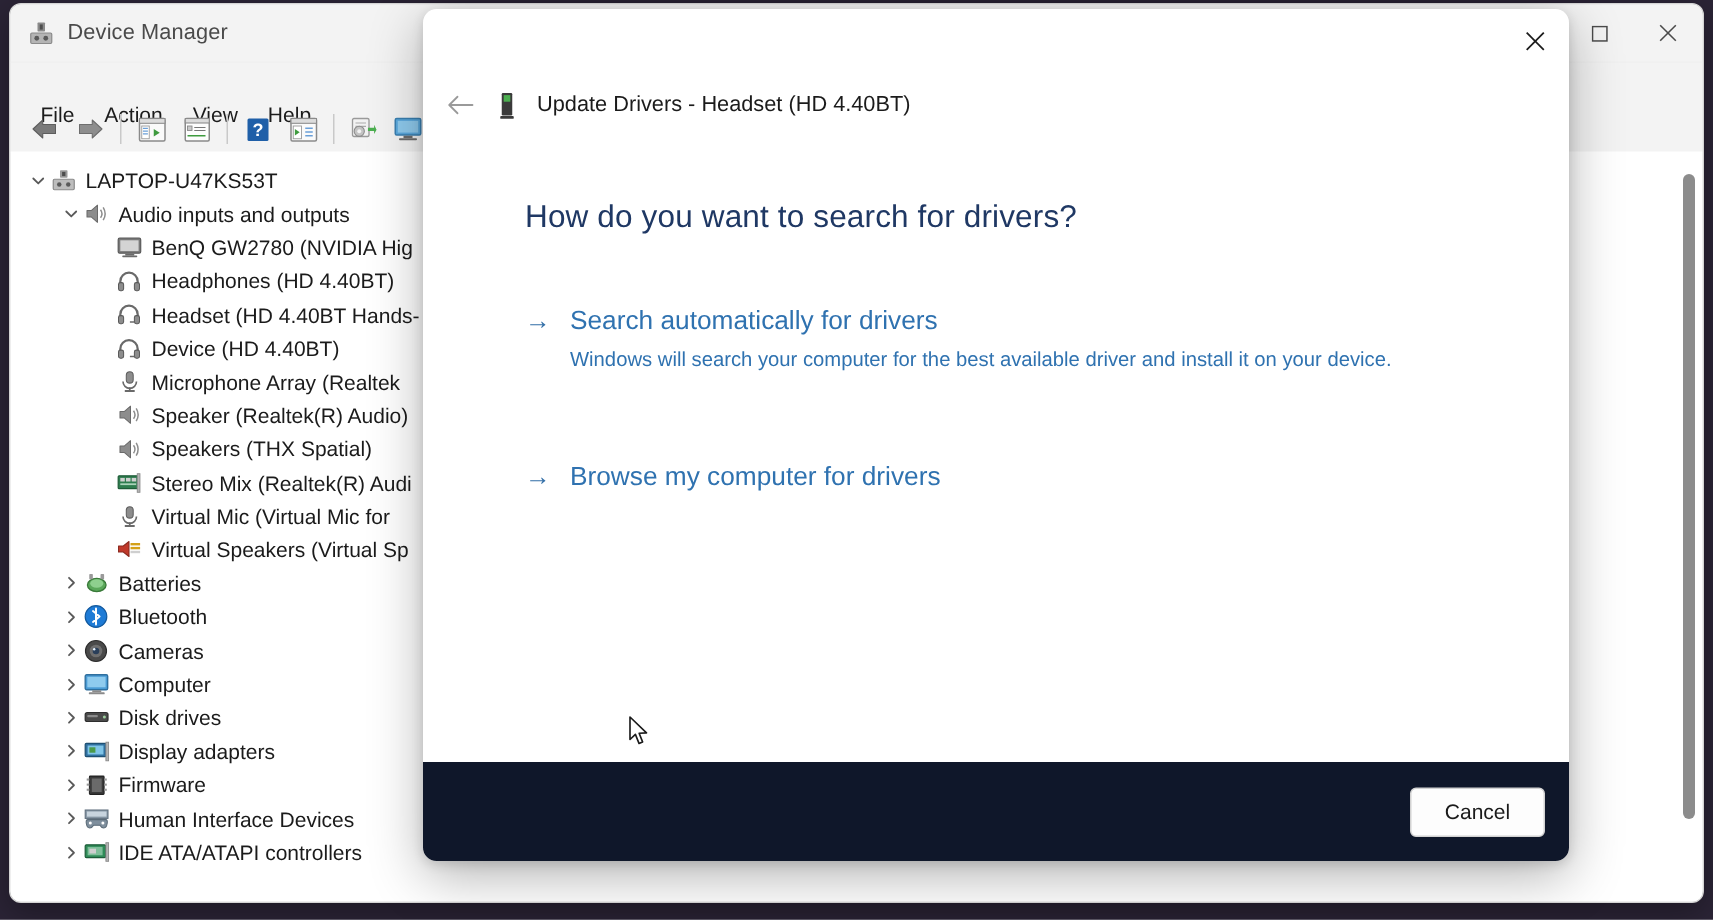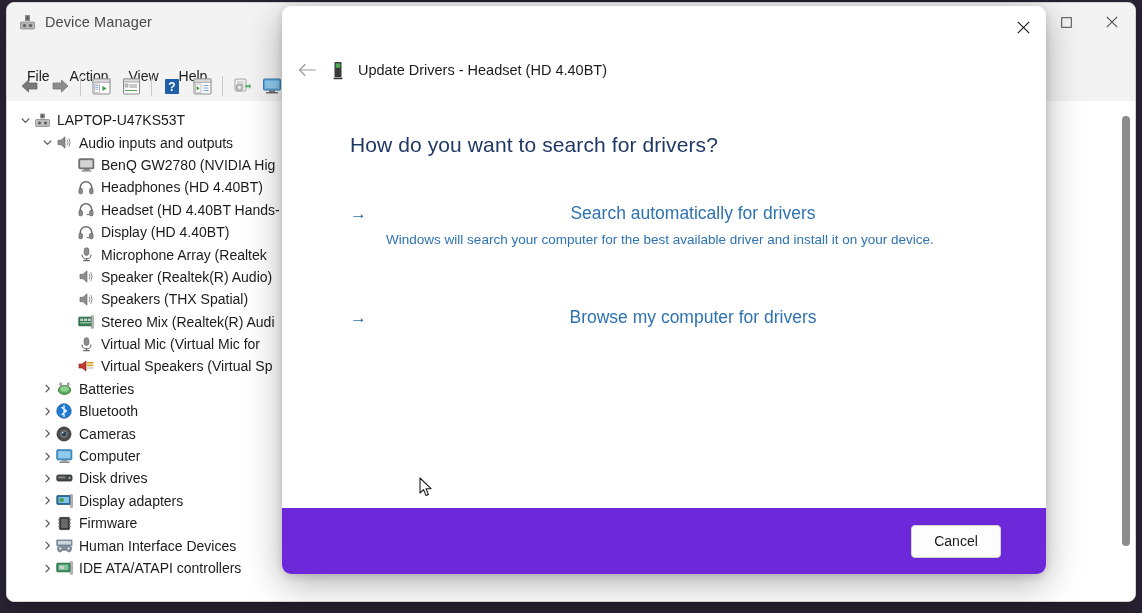--- a/index.html
+++ b/index.html
@@ -247,41 +247,41 @@
   }
   .option.second { margin-top: 56px; }
   .opt-arrow {
     width: 30px;
     flex: none;
     color: #3570a8;
     font-size: 17px;
     line-height: 22px;
     padding-top: 1px;
   }
-  .opt-text { flex: 1 1 auto; text-align: center; }
+  .opt-text { flex: 1 1 auto; }
   .opt-title {
     font-size: 17.5px;
     color: #2f72b0;
     line-height: 22px;
   }
   .opt-desc {
     font-size: 13.5px;
     color: #2f72b0;
     line-height: 20px;
     margin-top: 6px;
     max-width: 560px;
   }
   #dlg-footer {
     height: 66px;
-    background: #6d28d9;
+    background: #0f172a;
     flex: none;
     display: flex;
     align-items: center;
     justify-content: flex-end;
-    padding-right: 45px;
+    padding-right: 16px;
   }
   #cancel-button {
     width: 88px;
     height: 31px;
     background: #fdfdfd;
     border: 1px solid #d2d2d2;
     border-radius: 4px;
     font-family: "Liberation Sans", sans-serif;
     font-size: 14px;
     color: #1b1b1b;
@@ -488,21 +488,21 @@
         <div class="node" style="padding-left: 54px;">
           <span class="chev"></span>
           <span class="nicon">
             <svg width="16" height="15" viewBox="0 0 16 15">
               <path d="M2.2 9.6 L2.2 7.6 A5.8 5.8 0 0 1 13.8 7.6 L13.8 9.6" fill="none" stroke="#6a6a6a" stroke-width="1.5"></path>
               <rect x="1" y="8.4" width="3.4" height="5.4" rx="1.3" fill="#8d8d8d" stroke="#5a5a5a" stroke-width="0.7"></rect>
               <rect x="11.6" y="8.4" width="3.4" height="5.4" rx="1.3" fill="#8d8d8d" stroke="#5a5a5a" stroke-width="0.7"></rect>
               <path d="M11.6 12.6 L8.6 12.6" fill="none" stroke="#6a6a6a" stroke-width="1"></path>
             </svg>
           </span>
-          <span class="nlabel">Display (HD 4.40BT)</span>
+          <span class="nlabel">Device (HD 4.40BT)</span>
         </div>
         <div class="node" style="padding-left: 54px;">
           <span class="chev"></span>
           <span class="nicon">
             <svg width="15" height="15" viewBox="0 0 15 15">
               <rect x="5.2" y="0.8" width="4.6" height="7.6" rx="2.3" fill="#8d8d8d" stroke="#5f5f5f" stroke-width="0.7"></rect>
               <path d="M3 7.4 A4.5 4.5 0 0 0 12 7.4" fill="none" stroke="#6a6a6a" stroke-width="1.1"></path>
               <line x1="7.5" y1="11.2" x2="7.5" y2="13.2" stroke="#6a6a6a" stroke-width="1.1"></line>
               <line x1="4.2" y1="13.6" x2="10.8" y2="13.6" stroke="#6a6a6a" stroke-width="1.3"></line>
             </svg>

